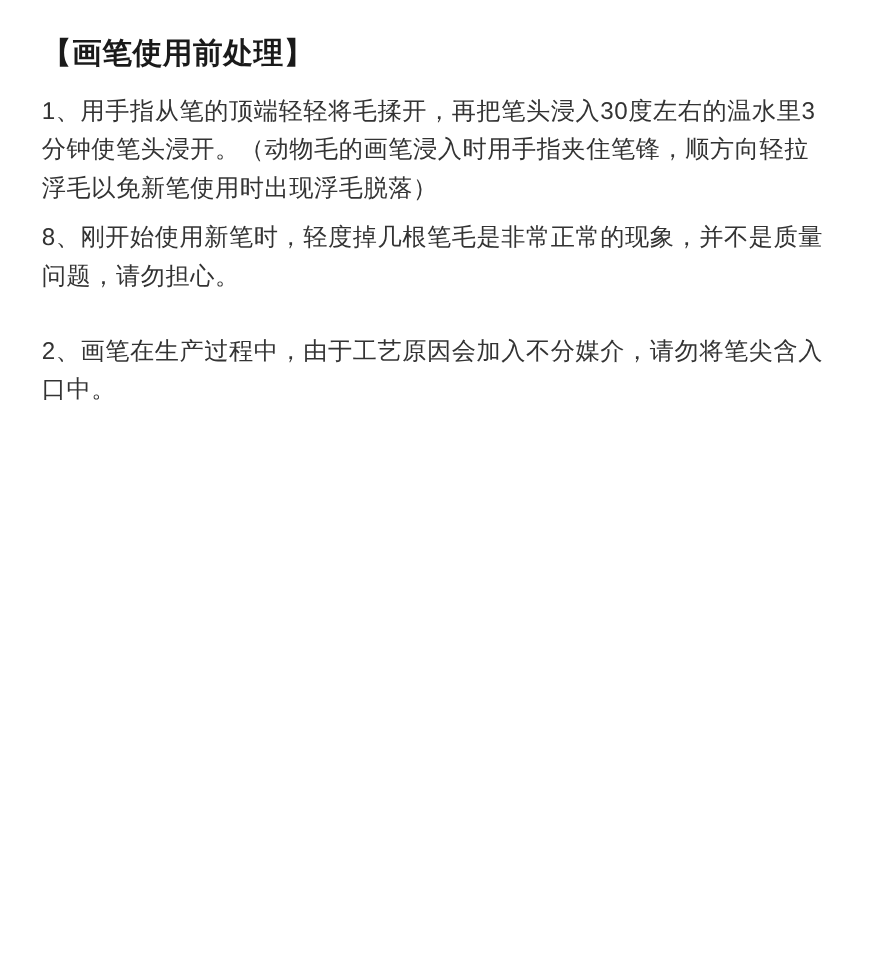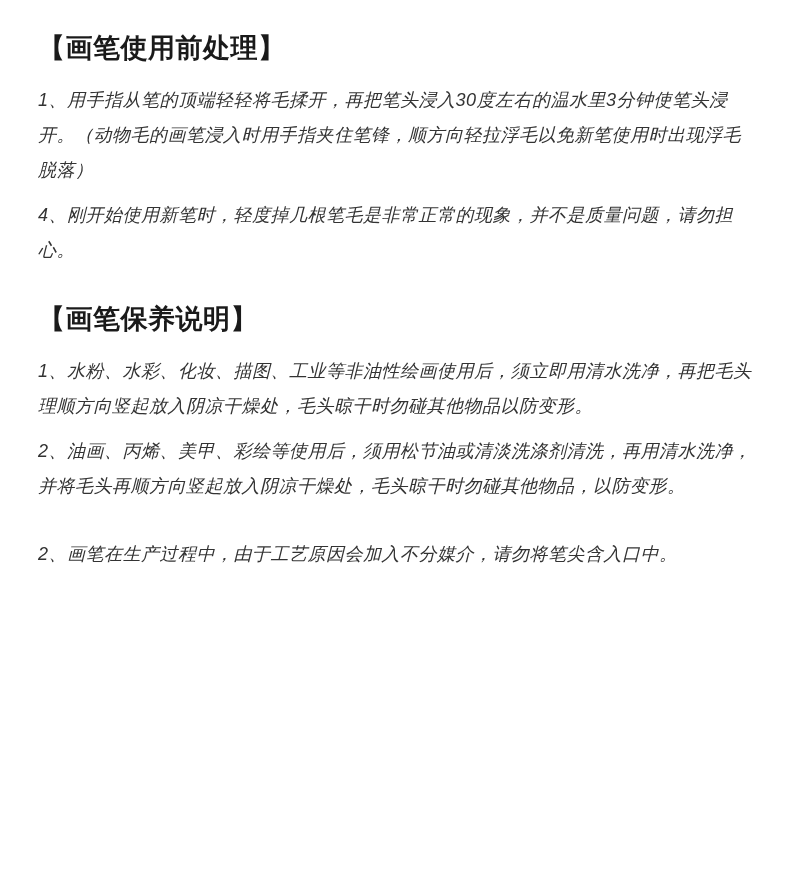--- a/index.html
+++ b/index.html
@@ -24,43 +24,37 @@
   }
   .sec-title {
     font-size: 27px;
     line-height: 36px;
     font-weight: 700;
     color: #1a1a1a;
     margin: 0 0 17px 0;
     letter-spacing: 0.5px;
   }
   .para {
-    font-size: 18px;
+    font-size: 22px;
     line-height: 35px;
     color: #333333;
     margin: 0 0 10px 0;
     letter-spacing: 0.5px;
     word-break: break-all;
-    font-style: italic;
   }
 </style>
 </head>
 <body>
 
 <div class="doc">
 
   <section class="sec">
     <h2 class="sec-title">【画笔使用前处理】</h2>
     <p class="para">1、用手指从笔的顶端轻轻将毛揉开，再把笔头浸入30度左右的温水里3分钟使笔头浸开。（动物毛的画笔浸入时用手指夹住笔锋，顺方向轻拉浮毛以免新笔使用时出现浮毛脱落）</p>
-    <p class="para">4、刚开始使用新笔时，轻度掉几根笔毛是非常正常的现象，并不是质量问题，请勿担心。</p>
+    <p class="para">8、刚开始使用新笔时，轻度掉几根笔毛是非常正常的现象，并不是质量问题，请勿担心。</p>
   </section>
 
-  <section class="sec">
-    <h2 class="sec-title">【画笔保养说明】</h2>
-    <p class="para">1、水粉、水彩、化妆、描图、工业等非油性绘画使用后，须立即用清水洗净，再把毛头理顺方向竖起放入阴凉干燥处，毛头晾干时勿碰其他物品以防变形。</p>
-    <p class="para">2、油画、丙烯、美甲、彩绘等使用后，须用松节油或清淡洗涤剂清洗，再用清水洗净，并将毛头再顺方向竖起放入阴凉干燥处，毛头晾干时勿碰其他物品，以防变形。</p>
-  </section>
 
   <section class="sec">
     <p class="para">2、画笔在生产过程中，由于工艺原因会加入不分媒介，请勿将笔尖含入口中。</p>
   </section>
 
 </div>
 
 </body></html>

